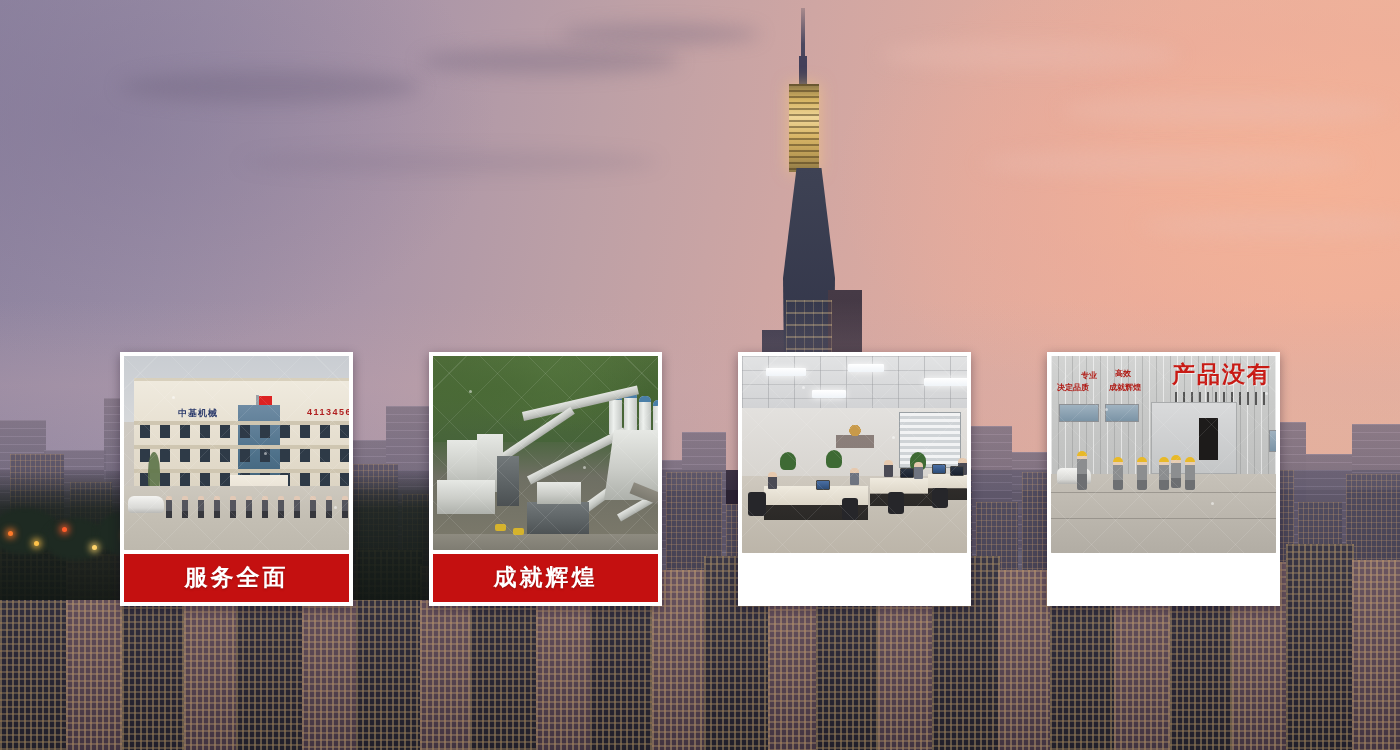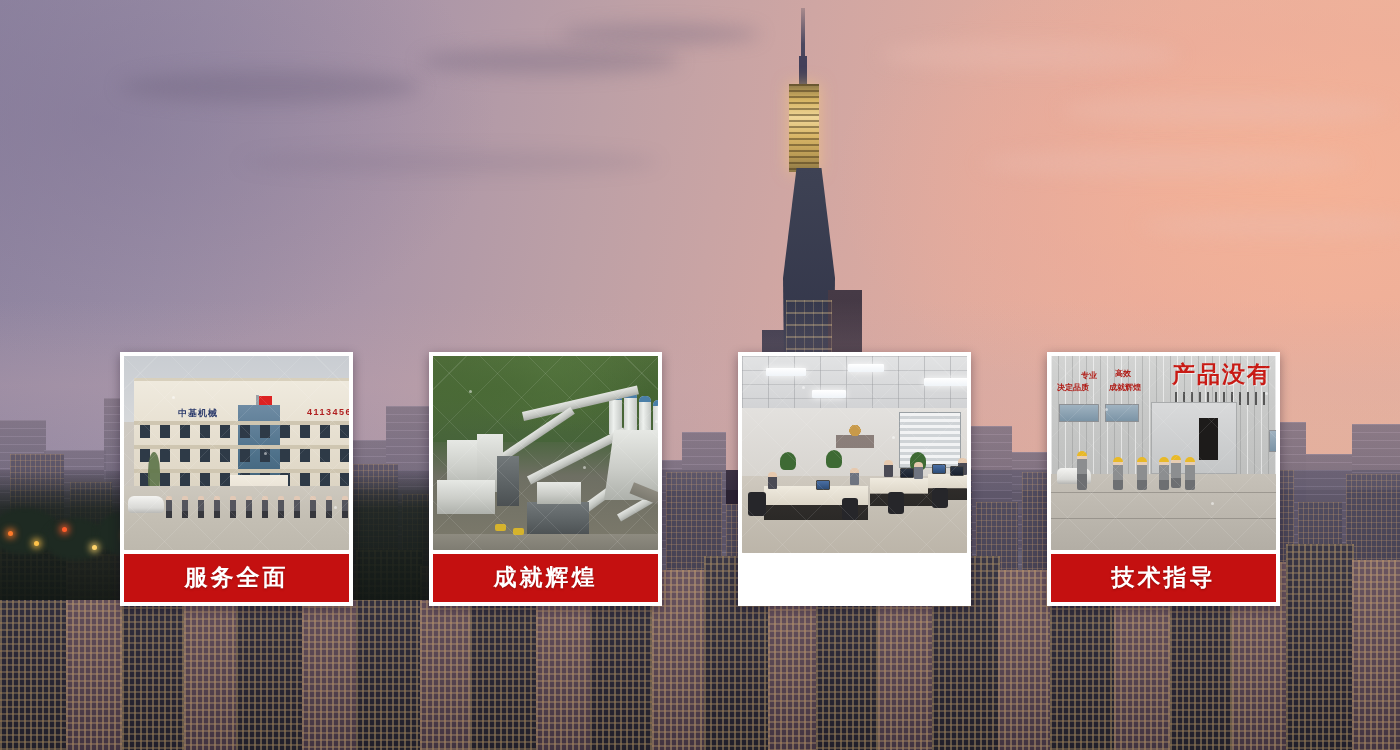--- a/index.html
+++ b/index.html
@@ -745,19 +745,16 @@
         <div class="worker" style="left:120px;top:102px;"></div>
         <div class="worker" style="left:134px;top:104px;"></div>
         <div class="boss" style="left:228px;top:96px;"></div>
         <div class="helmet-red" style="left:240px;top:128px;"></div>
 
         <div class="wm"></div>
         <div class="wm-dot" style="left:54px;top:52px;"></div>
         <div class="wm-dot" style="left:160px;top:146px;"></div>
         <div class="wm-dot" style="left:214px;top:36px;"></div>
       </div>
-      <div class="card-caption">
-        <span>技术指导</span>
-      </div>
     </div>
 
   </div>
 </div>
 
 </body></html>

